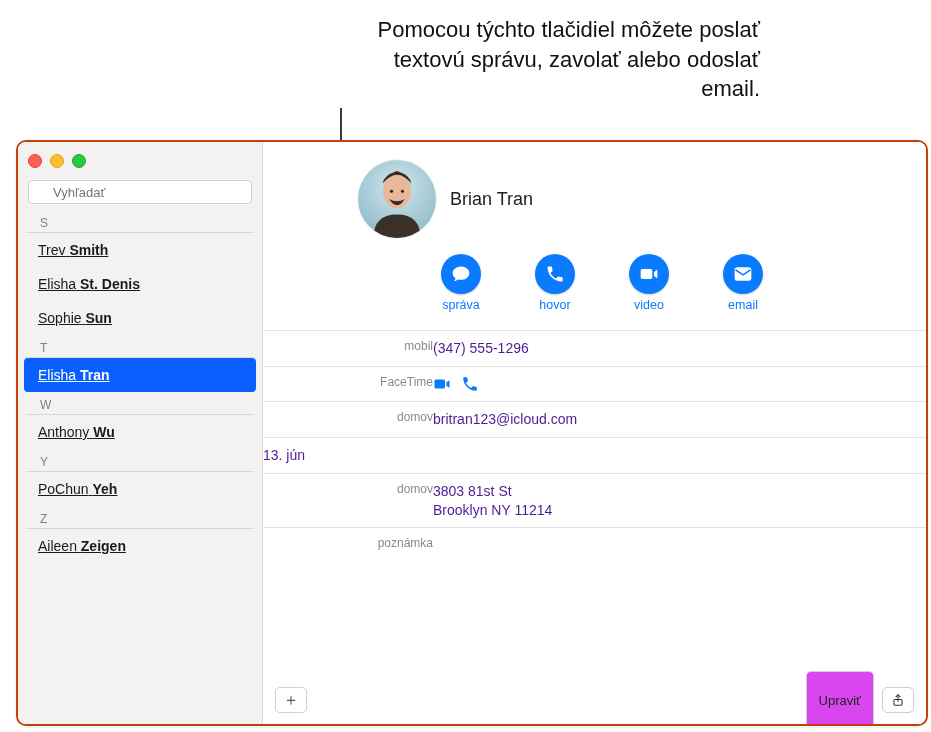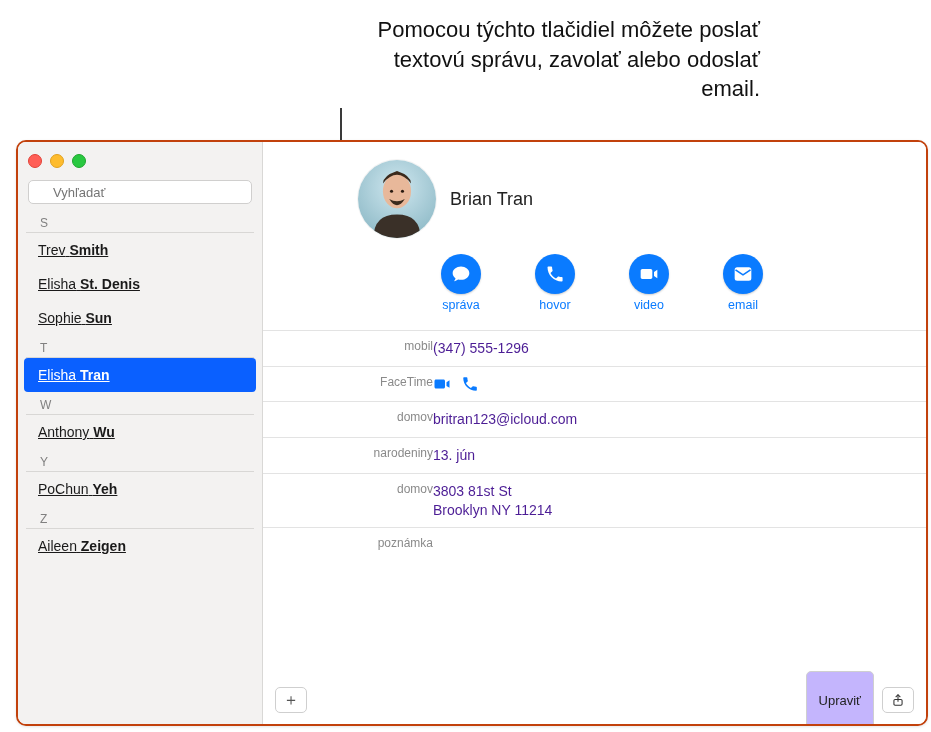--- a/index.html
+++ b/index.html
@@ -190,21 +190,21 @@
     background:#fff;
     display:flex; align-items:center; justify-content:center;
     font-size:16px; color:#555;
   }
   .right-buttons { display:flex; gap:8px; align-items:center; }
   .edit-btn {
     height:24px;
     padding:16px 12px;
     border:1px solid #cfcfcf;
     border-radius:5px;
-    background:#c4b5fd;
+    background:#d946ef;
     font-size:13px;
     color:#222;
     display:flex; align-items:center;
   }
   .share-btn {
     width:30px; height:24px;
     border:1px solid #cfcfcf;
     border-radius:5px;
     background:#fff;
     display:flex; align-items:center; justify-content:center;
@@ -354,21 +354,20 @@
           <svg viewBox="0 0 24 24" fill="currentColor">
               <path d="M6.6 10.8c1.4 2.8 3.8 5.2 6.6 6.6l2.2-2.2c0.3-0.3 0.7-0.4 1-0.3 1.2 0.4 2.4 0.6 3.7 0.6 0.6 0 1 0.4 1 1V20c0 0.6-0.4 1-1 1C10.6 21 3 13.4 3 4c0-0.6 0.4-1 1-1h3.5c0.6 0 1 0.4 1 1 0 1.3 0.2 2.5 0.6 3.7 0.1 0.4 0 0.8-0.3 1L6.6 10.8z"></path>
             </svg>
         </div>
       </div>
       <div class="field-row">
         <div class="field-label">domov</div>
         <div class="field-value">britran123@icloud.com</div>
       </div>
       <div class="field-row">
-        <div class="field-label">narodeniny</div>
         <div class="field-value">13. jún</div>
       </div>
       <div class="field-row">
         <div class="field-label">domov</div>
         <div class="field-value">
           <div>3803 81st St</div>
           <div>Brooklyn NY 11214</div>
         </div>
       </div>
       <div class="field-row">

